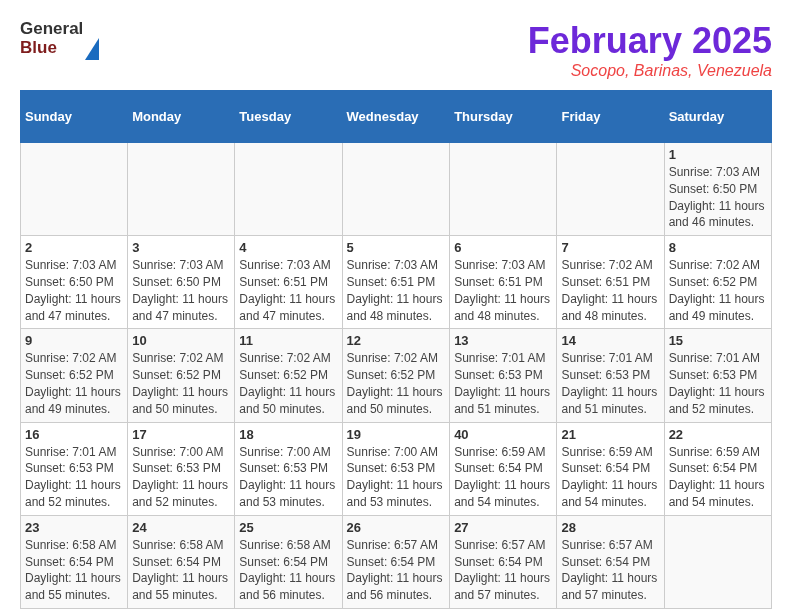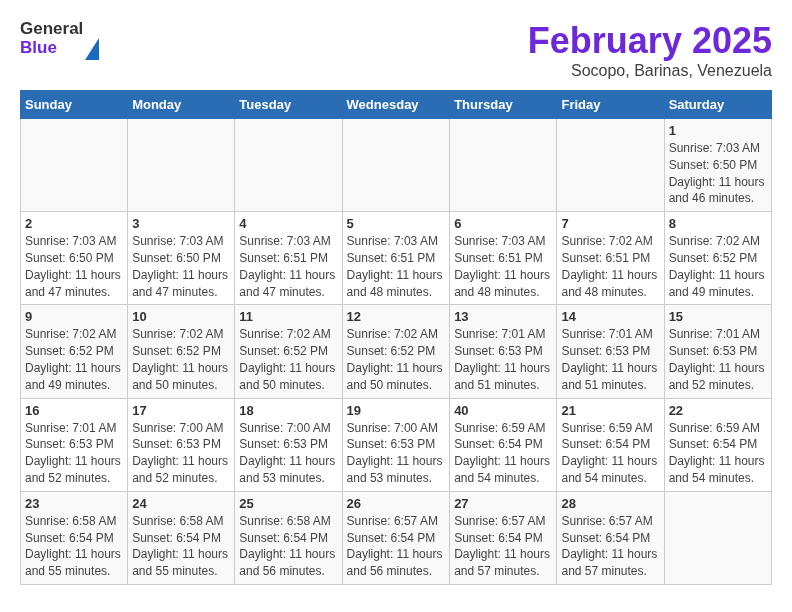--- a/index.html
+++ b/index.html
@@ -19,50 +19,51 @@
     .logo {
       display: flex;
       align-items: center;
     }
     .logo-text {
       font-size: 17px;
       font-weight: bold;
       line-height: 1.1;
     }
     .logo-general { color: #333; }
-    .logo-blue { color: #6d28d9; text-align: right; }
+    .logo-blue { color: #7f1d1d; text-align: right; }
     .logo-icon {
       width: 0;
       height: 0;
       border-left: 14px solid transparent;
       border-bottom: 22px solid #1a6bbf;
       margin-left: 2px;
       margin-top: -4px;
     }
     .title-section {
       text-align: right;
     }
     .month-title {
       font-size: 36px;
       font-weight: bold;
       color: #6d28d9;
     }
     .subtitle {
       font-size: 16px;
-      color: #404040;
+      color: #ef4444;
+      font-style: italic;
     }
     table {
       width: 100%;
       border-collapse: collapse;
       font-size: 11px;
     }
     thead tr th {
       background-color: #2a6db5;
       color: #fff;
-      padding: 6px 4px;
+      padding: 18px 4px;
       text-align: left;
       font-size: 13px;
       font-weight: bold;
       border: 1px solid #2a6db5;
       margin-left: 28px;
     }
     tbody tr td {
       border: 1px solid #ccc;
       vertical-align: top;
       padding: 4px;

